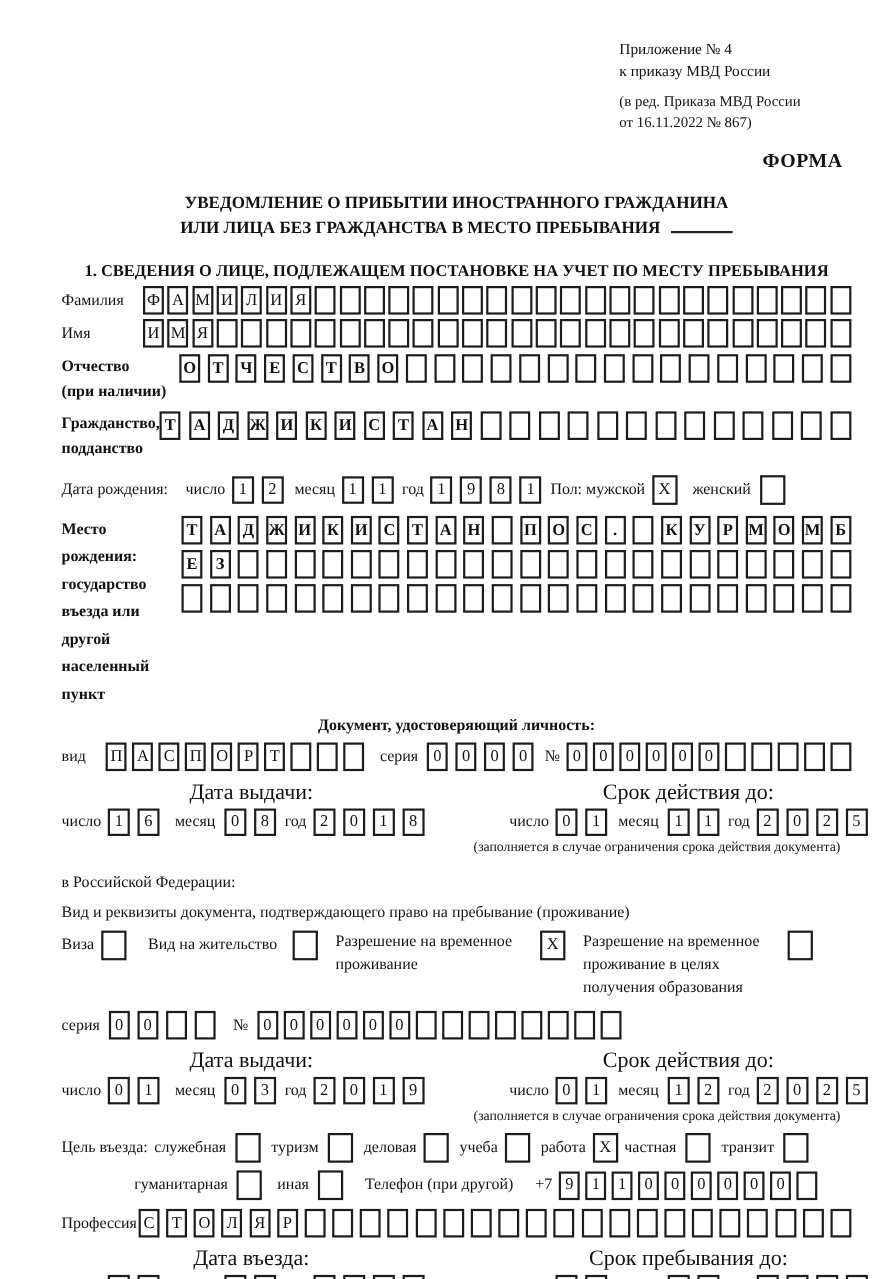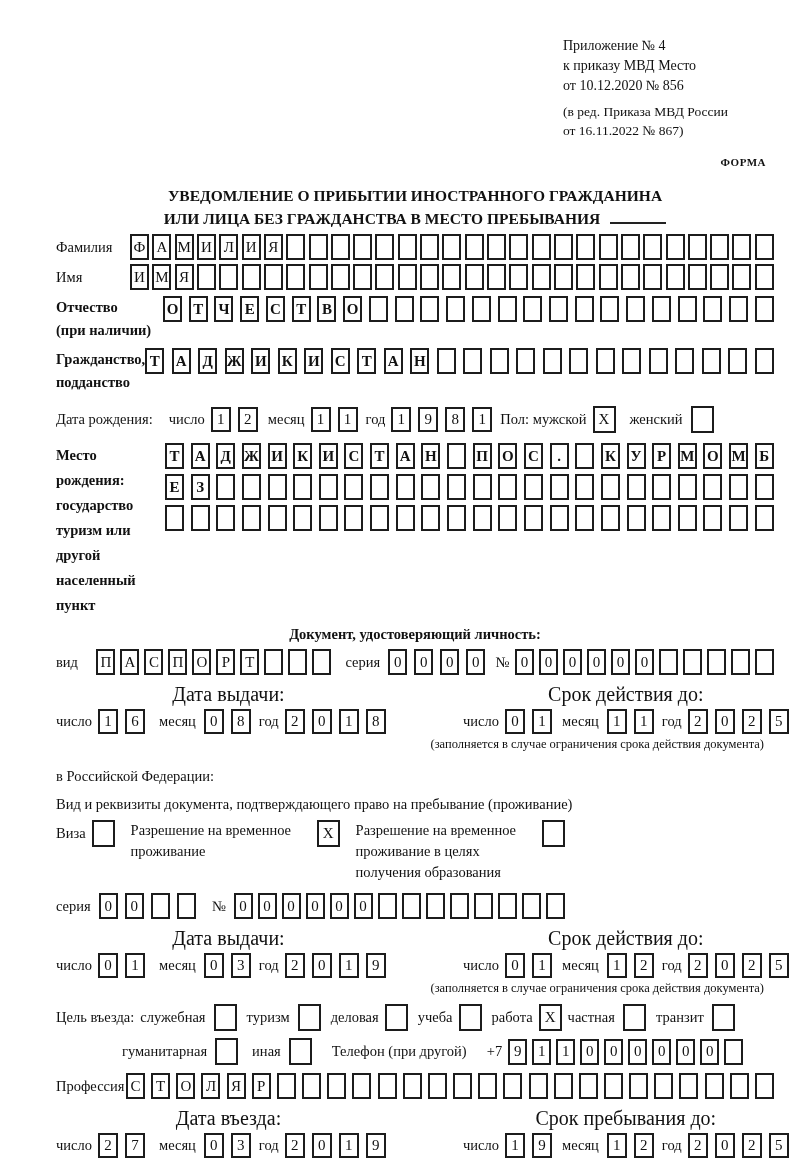--- a/index.html
+++ b/index.html
@@ -5,21 +5,21 @@
   html,body{margin:0;padding:0;background:#ffffff;}
   .page{
     position:relative;
     width:800px;height:1163px;box-sizing:border-box;
     padding:36px 26px 0 56px;
     font-family:"Liberation Serif","DejaVu Serif",serif;
     color:#111;overflow:hidden;background:#fff;
   }
   .annex{margin-left:507px;font-size:14px;line-height:20px;white-space:nowrap;}
   .annex-edition{margin-left:507px;margin-top:6px;font-size:13.5px;line-height:19px;white-space:nowrap;}
-  .forma{text-align:right;font-weight:bold;font-size:11px;margin:16px 8px 0 0;letter-spacing:.5px;}
+  .forma{text-align:right;font-weight:bold;font-size:18px;margin:16px 8px 0 0;letter-spacing:.5px;}
   .title{text-align:center;font-weight:bold;font-size:15.5px;line-height:23px;margin-top:16px;}
   .blank-line{display:inline-block;width:56px;border-bottom:2px solid #222;height:12px;margin-left:10px;}
   .section{font-weight:bold;font-size:15px;text-align:center;margin-top:20px;}
   .lbl{font-size:14.5px;white-space:nowrap;}
   .small-note{font-size:12.5px;}
   
   .cells{display:flex;justify-content:space-between;align-items:center;}
   .cell{box-sizing:border-box;flex:0 0 auto;width:19px;height:26px;border:2px solid #1c1c1c;
         display:inline-flex;align-items:center;justify-content:center;font-size:15px;background:#fff;}
   .gap5{justify-content:flex-start;gap:5px;}
@@ -48,35 +48,35 @@
   .opt .txt{font-size:14.5px;text-align:left;line-height:21px;}
   .stack{display:flex;flex-direction:column;gap:5px;}
 </style>
 </head>
 <body>
 
 <div class="page">
 
   <div class="annex">
     <div>Приложение № 4</div>
-    <div>к приказу МВД Место</div>
-    <div>от 10.12.2020 № 856</div>
+    <div>к приказу МВД России</div>
   </div>
   <div class="annex-edition">
     <div>(в ред. Приказа МВД России</div>
     <div>от 16.11.2022 № 867)</div>
   </div>
 
   <div class="forma">ФОРМА</div>
 
   <div class="title">
     <div>УВЕДОМЛЕНИЕ О ПРИБЫТИИ ИНОСТРАННОГО ГРАЖДАНИНА</div>
     <div><span>ИЛИ ЛИЦА БЕЗ ГРАЖДАНСТВА В МЕСТО ПРЕБЫВАНИЯ</span><span class="blank-line"></span></div>
   </div>
 
+  <div class="section">1. СВЕДЕНИЯ О ЛИЦЕ, ПОДЛЕЖАЩЕМ ПОСТАНОВКЕ НА УЧЕТ ПО МЕСТУ ПРЕБЫВАНИЯ</div>
 
   <div class="frow" style="align-items:center;">
     <span class="rowlbl">Фамилия</span>
     <span class="cells">
         <span class="cell">Ф</span>
         <span class="cell">А</span>
         <span class="cell">М</span>
         <span class="cell">И</span>
         <span class="cell">Л</span>
         <span class="cell">И</span>
@@ -229,21 +229,21 @@
     <span class="lbl ml8 mr6">Пол: мужской</span>
     <span class="checkbox">X</span>
     <span class="lbl ml14 mr8">женский</span>
     <span class="checkbox"></span>
   </div>
 
   <div class="frow2" style="margin-top:10px;">
     <div class="lblblock" style="flex:0 0 109px;line-height:25px;">
       <div>Место рождения:</div>
       <div>государство</div>
-      <div>туризм или другой</div>
+      <div>въезда или другой</div>
       <div>населенный пункт</div>
     </div>
     <div class="stack" style="flex:1;">
       <span class="cells">
           <span class="cell">Т</span>
           <span class="cell">А</span>
           <span class="cell">Д</span>
           <span class="cell">Ж</span>
           <span class="cell">И</span>
           <span class="cell">К</span>
@@ -411,20 +411,24 @@
   <div class="lbl" style="margin-top:10px;line-height:28px;">
     <div>в Российской Федерации:</div>
     <div>Вид и реквизиты документа, подтверждающего право на пребывание (проживание)</div>
   </div>
 
   <div class="opt" style="margin-top:2px;">
     <div class="inl">
       <span class="lbl mr6">Виза</span>
       <span class="checkbox"></span>
     </div>
+    <div class="inl ml20">
+      <span class="lbl" style="margin-right:14px;">Вид на жительство</span>
+      <span class="checkbox"></span>
+    </div>
     <div class="opt ml16">
       <div class="txt" style="width:178px;">
         <div>Разрешение на временное</div>
         <div>проживание</div>
       </div>
       <span class="checkbox ml8">X</span>
     </div>
     <div class="opt ml16">
       <div class="txt" style="width:178px;">
         <div>Разрешение на временное</div>

